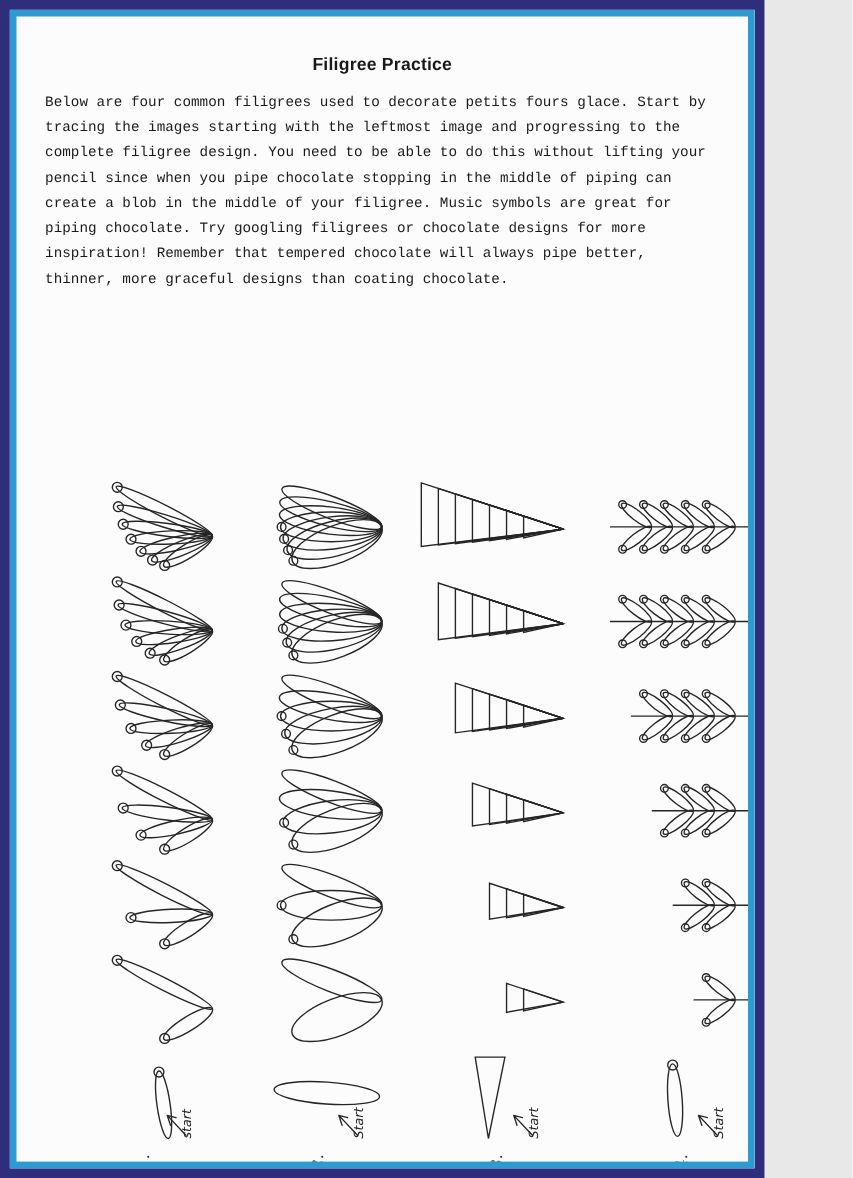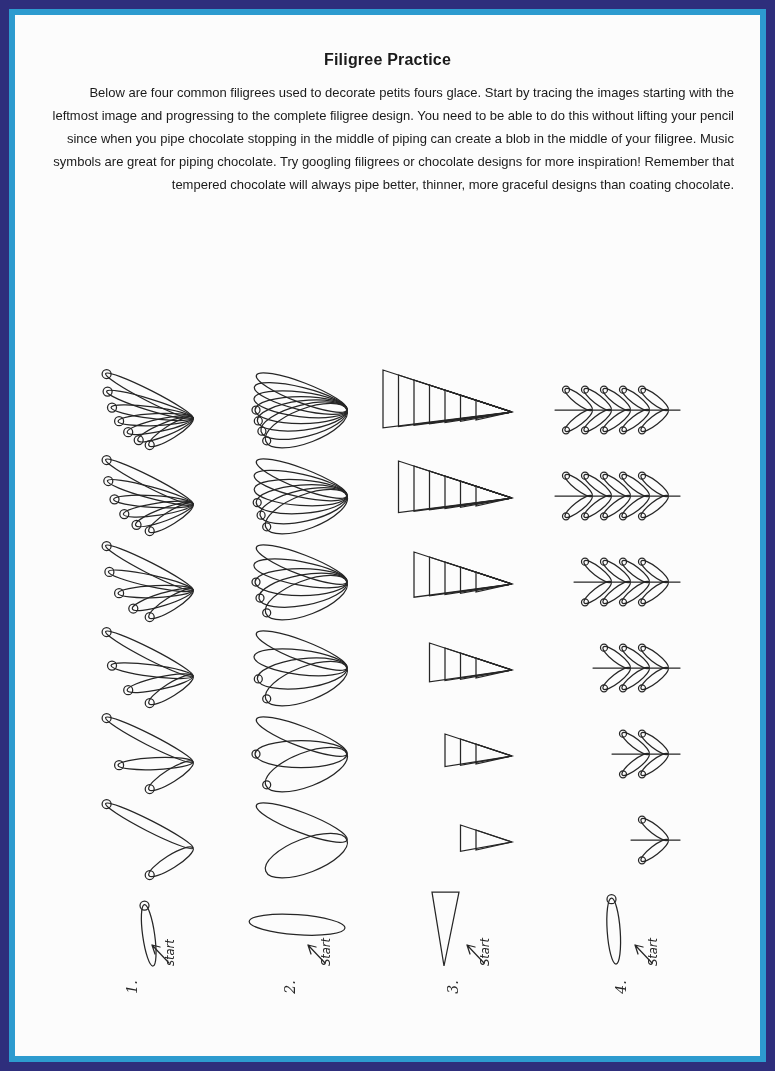--- a/index.html
+++ b/index.html
@@ -2,21 +2,21 @@
 <html><head>
 <meta charset="utf-8">
 <style>
   html,body{margin:0;padding:0;}
   body{
     width:775px;height:1071px;
     font-family:"Liberation Sans", sans-serif;
     background:#e8e8e8;
   }
   .page{
-    width:775px;height:1071px;box-sizing:border-box;
+    width:695px;height:1071px;box-sizing:border-box;
     border:9px solid #2e2e7c;
     background:#fcfcfc;
   }
   .frame-inner{
     width:100%;height:100%;box-sizing:border-box;
     border:6px solid #2d9bcf;
     background:#fcfcfc;
     overflow:hidden;
   }
   .content{
@@ -25,24 +25,25 @@
     color:#1a1a1a;
   }
   .title{
     margin:0;
     text-align:center;
     font-size:16px;
     font-weight:bold;
     letter-spacing:0.2px;
   }
   .instructions{
-    margin:12px 26px 0 36px;
-    text-align:right;
+    margin:12px 26px 0 26px;
+    text-align:left;
     font-size:13px;
     line-height:23px;
+    font-family:Liberation Mono, monospace;
   }
   .grid{
     margin:170px 0 0 42px;
     display:grid;
     grid-template-columns:150px 153px 162px 162px;
     column-gap:6px;
   }
   .fil-col{display:flex;flex-direction:column;}
   .cell{width:150px;height:86px;}
   .cell svg{display:block;}

